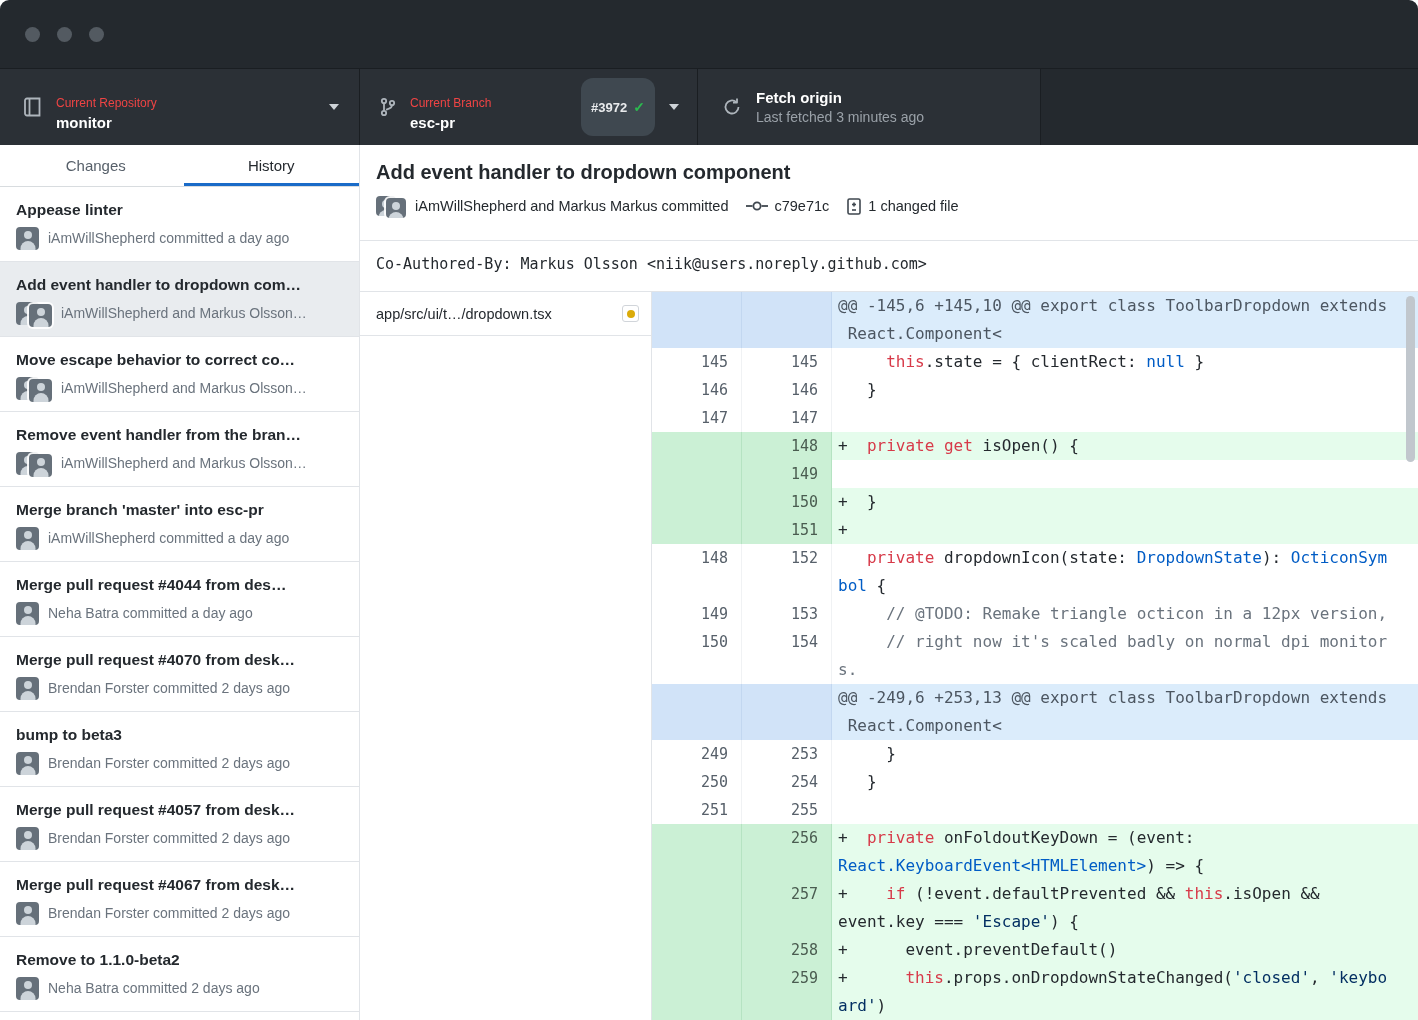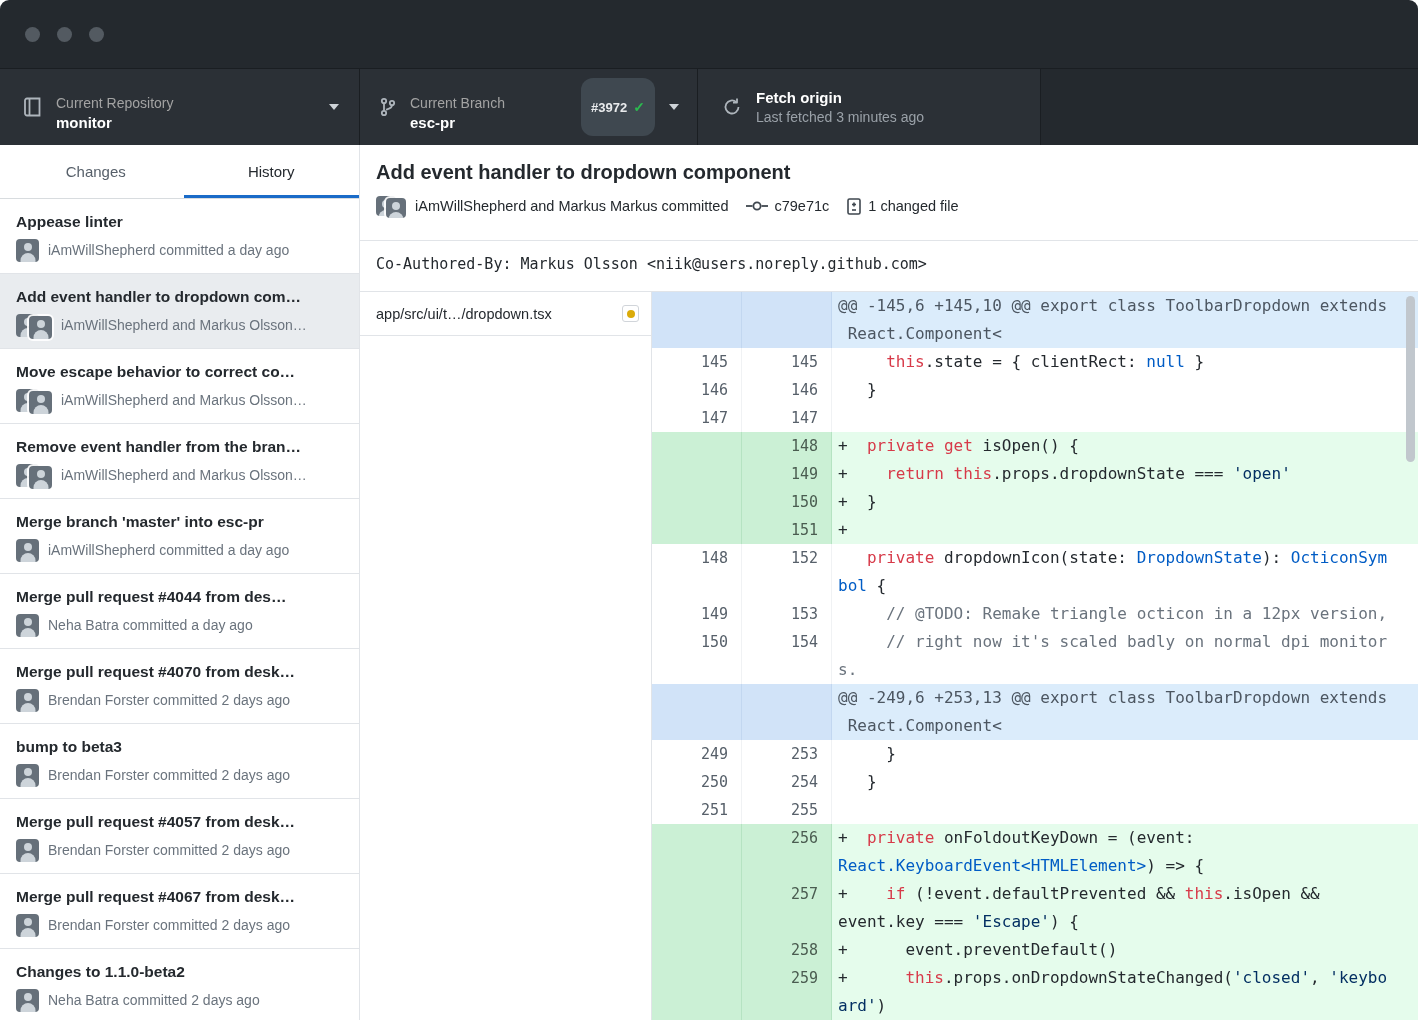--- a/index.html
+++ b/index.html
@@ -14,36 +14,36 @@
 
   
   .toolbar { height:77px; background:#24292e; border-top:1px solid #1a1e22; display:flex; }
   .tb-section { background:#2b3036; border-right:1px solid #1a1e22; display:flex;
                 align-items:center; height:100%; cursor:default; }
   .tb-repo { width:360px; padding:0 20px 0 24px; }
   .tb-branch { width:338px; padding:0 18px 0 20px; }
   .tb-fetch { width:343px; padding:0 20px 0 24px; }
   .tb-icon { flex:none; margin-right:14px; display:flex; align-items:center; }
   .tb-text { min-width:0; }
-  .tb-label { font-size:14px; color:#a3a3a3; line-height:16px;margin-top:12px; }
+  .tb-label { font-size:12px; color:#ef4444; line-height:16px;margin-top:12px; }
   .tb-value { font-size:15px; font-weight:700; color:#ffffff; line-height:19px; margin-top:2px; }
   .chevron { width:0; height:0; border-left:5px solid transparent; border-right:5px solid transparent;
              border-top:6px solid #ced3d8; margin-left:auto; }
   .pr-pill { margin-left:auto; background:#3f4850; border-radius:12px; padding:21px 10px;
              font-size:13px; font-weight:700; color:#e9ebed; display:flex; align-items:center; }
   .pr-check { color:#2bbb4f; font-weight:700; margin-left:6px; font-size:14px; }
   .fetch-title { font-size:15px; font-weight:700; color:#fff; line-height:18px; }
   .fetch-sub { font-size:14px; color:#9aa1a8; line-height:17px; margin-top:2px; }
 
   
   .content { display:flex; height:875px; }
 
   
   .sidebar { width:360px; flex:none; border-right:1px solid #e1e4e8; display:flex; flex-direction:column; background:#fff; }
-  .tabs { height:54px; flex:none; display:flex; border-bottom:1px solid #d8dcdf;padding-left:8px; }
+  .tabs { height:42px; flex:none; display:flex; border-bottom:1px solid #d8dcdf;padding-left:8px; }
   .tab { flex:1; display:flex; align-items:center; justify-content:center; font-size:15px;
          color:#57606a; cursor:pointer; }
   .tab.active { color:#24292e; box-shadow: inset 0 -3px 0 #1a6bc8; }
   .commit-list { flex:1; overflow:hidden; }
   .commit-item { padding:13px 16px 11px 16px; border-bottom:1px solid #e1e4e8; cursor:pointer; }
   .commit-item.selected { background:#e9ecef; }
   .commit-title { font-size:15.5px; font-weight:700; color:#24292e; line-height:19px;
                   white-space:nowrap; overflow:hidden; }
   .commit-meta { display:flex; align-items:center; margin-top:7px; height:24px; }
   .meta-text { font-size:14px; color:#6a737d; margin-left:9px; white-space:nowrap; overflow:hidden; }
@@ -260,21 +260,21 @@
         <div class="commit-item">
           <div class="commit-title">Merge pull request #4067 from desk…</div>
           <div class="commit-meta">
             <span class="avatars">
               <span class="avatar"></span>
             </span>
             <span class="meta-text">Brendan Forster committed 2 days ago</span>
           </div>
         </div>
         <div class="commit-item">
-          <div class="commit-title">Changes to 1.1.0-beta2</div>
+          <div class="commit-title">Remove to 1.1.0-beta2</div>
           <div class="commit-meta">
             <span class="avatars">
               <span class="avatar"></span>
             </span>
             <span class="meta-text">Neha Batra committed 2 days ago</span>
           </div>
         </div>
         <div class="commit-item"></div>
       </div>
   </div>
@@ -345,21 +345,20 @@
               <div class="code"><span></span></div>
             </div>
             <div class="diff-row added">
               <div class="gut old"></div>
               <div class="gut new">148</div>
               <div class="code"><span>+  </span><span class="tok-k">private</span><span> </span><span class="tok-k">get</span><span> isOpen() {</span></div>
             </div>
             <div class="diff-row added">
               <div class="gut old"></div>
               <div class="gut new">149</div>
-              <div class="code"><span>+    </span><span class="tok-k">return</span><span> </span><span class="tok-k">this</span><span>.props.dropdownState === </span><span class="tok-s">'open'</span></div>
             </div>
             <div class="diff-row added">
               <div class="gut old"></div>
               <div class="gut new">150</div>
               <div class="code"><span>+  }</span></div>
             </div>
             <div class="diff-row added">
               <div class="gut old"></div>
               <div class="gut new">151</div>
               <div class="code"><span>+</span></div>

